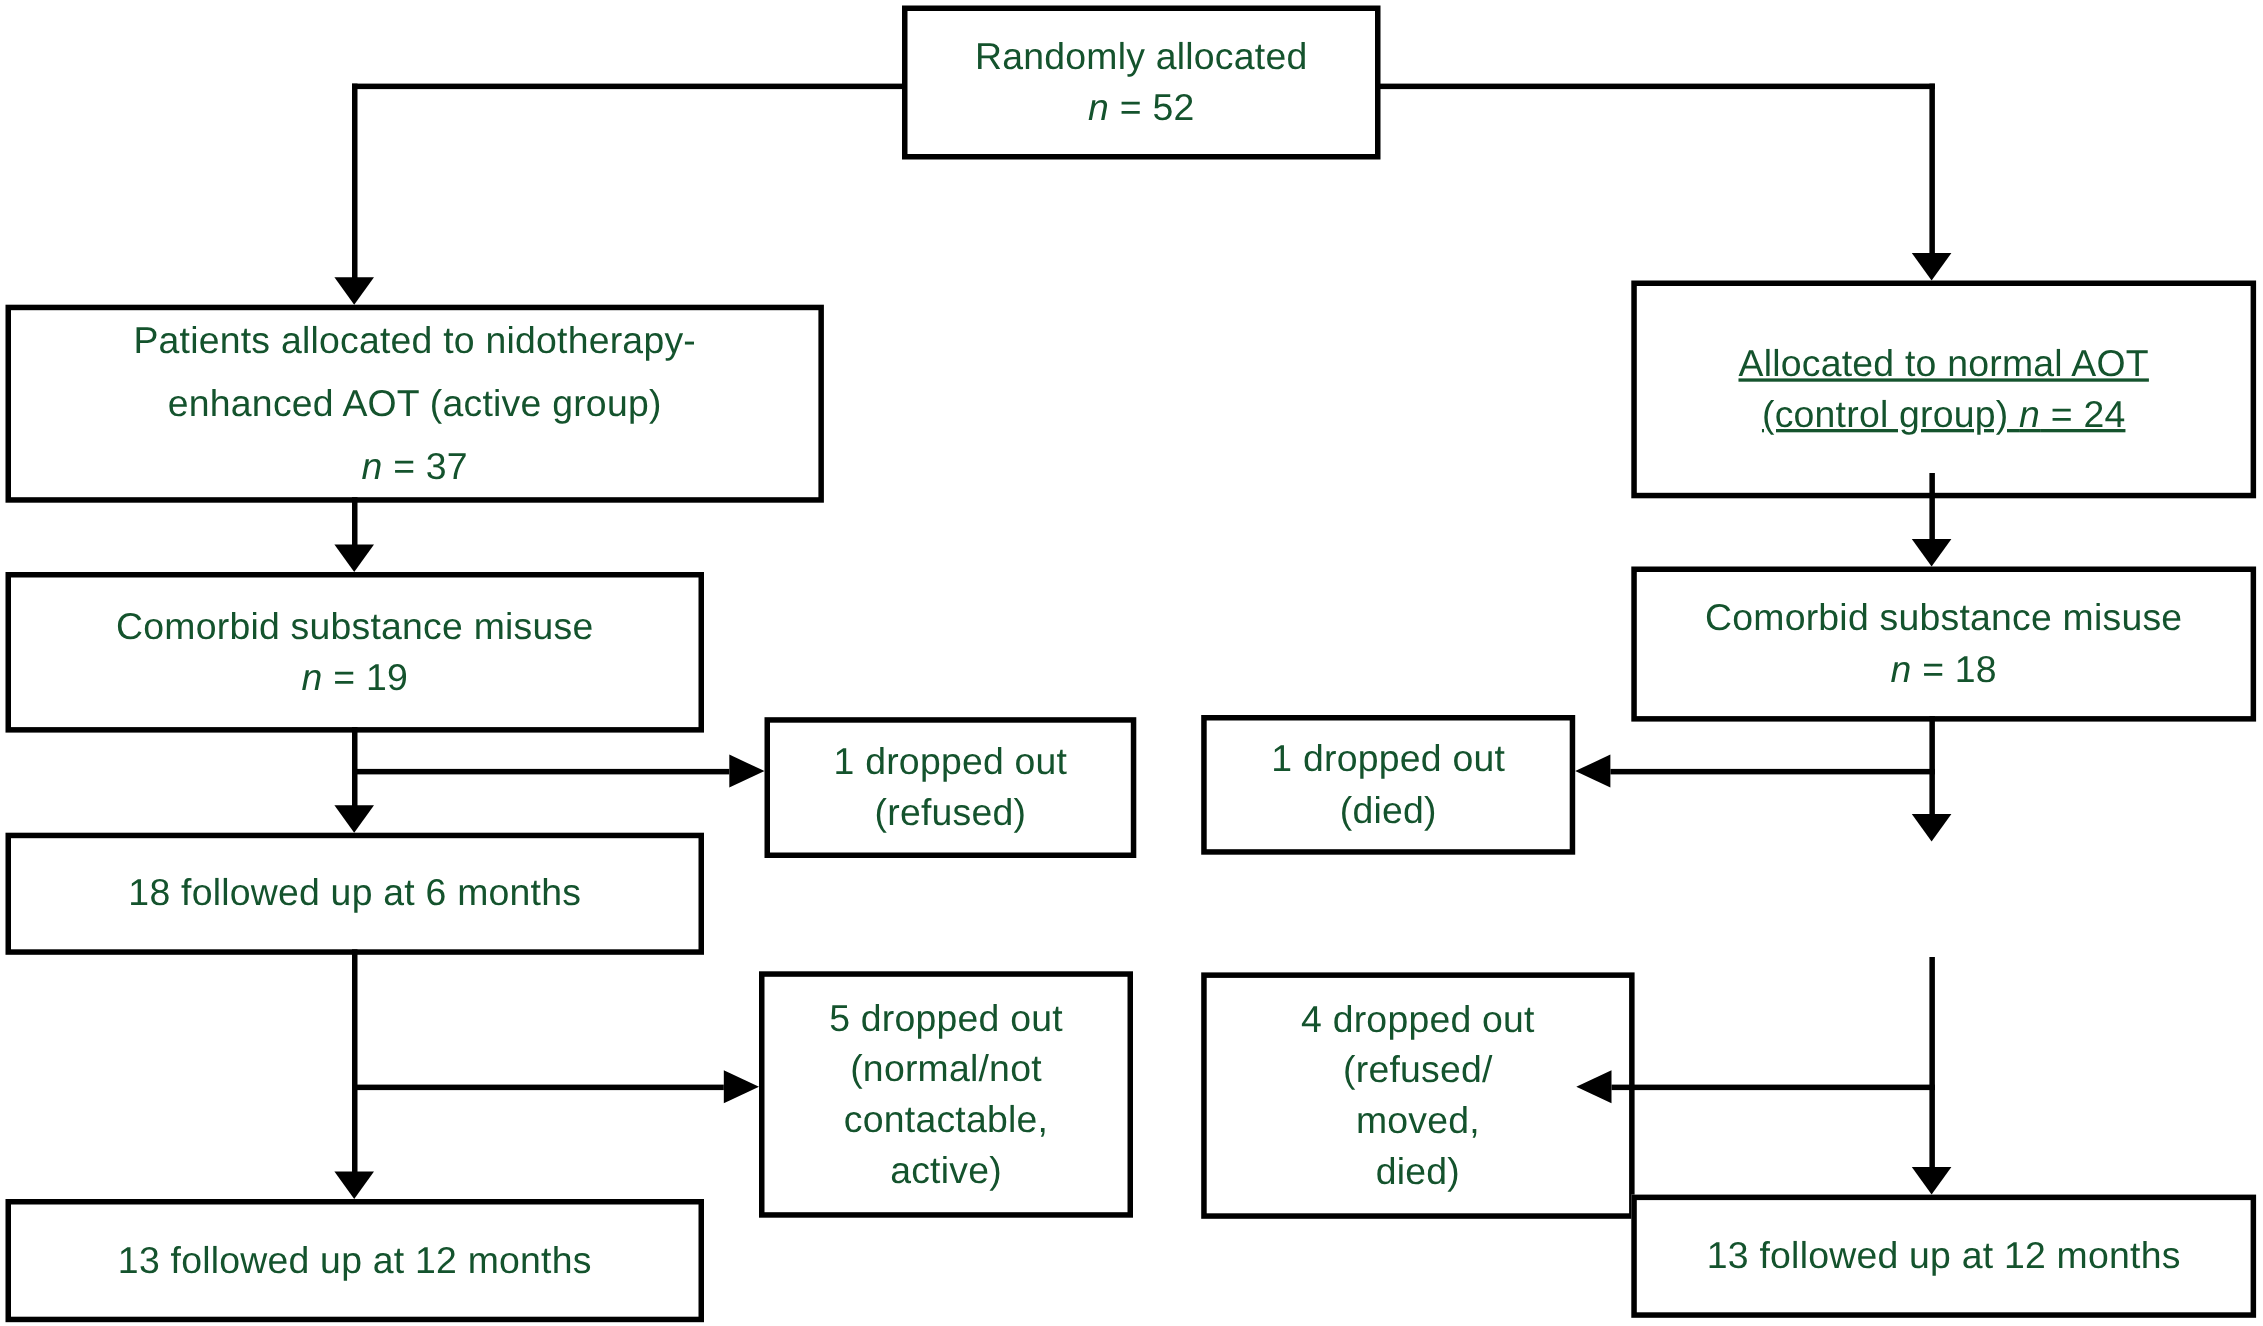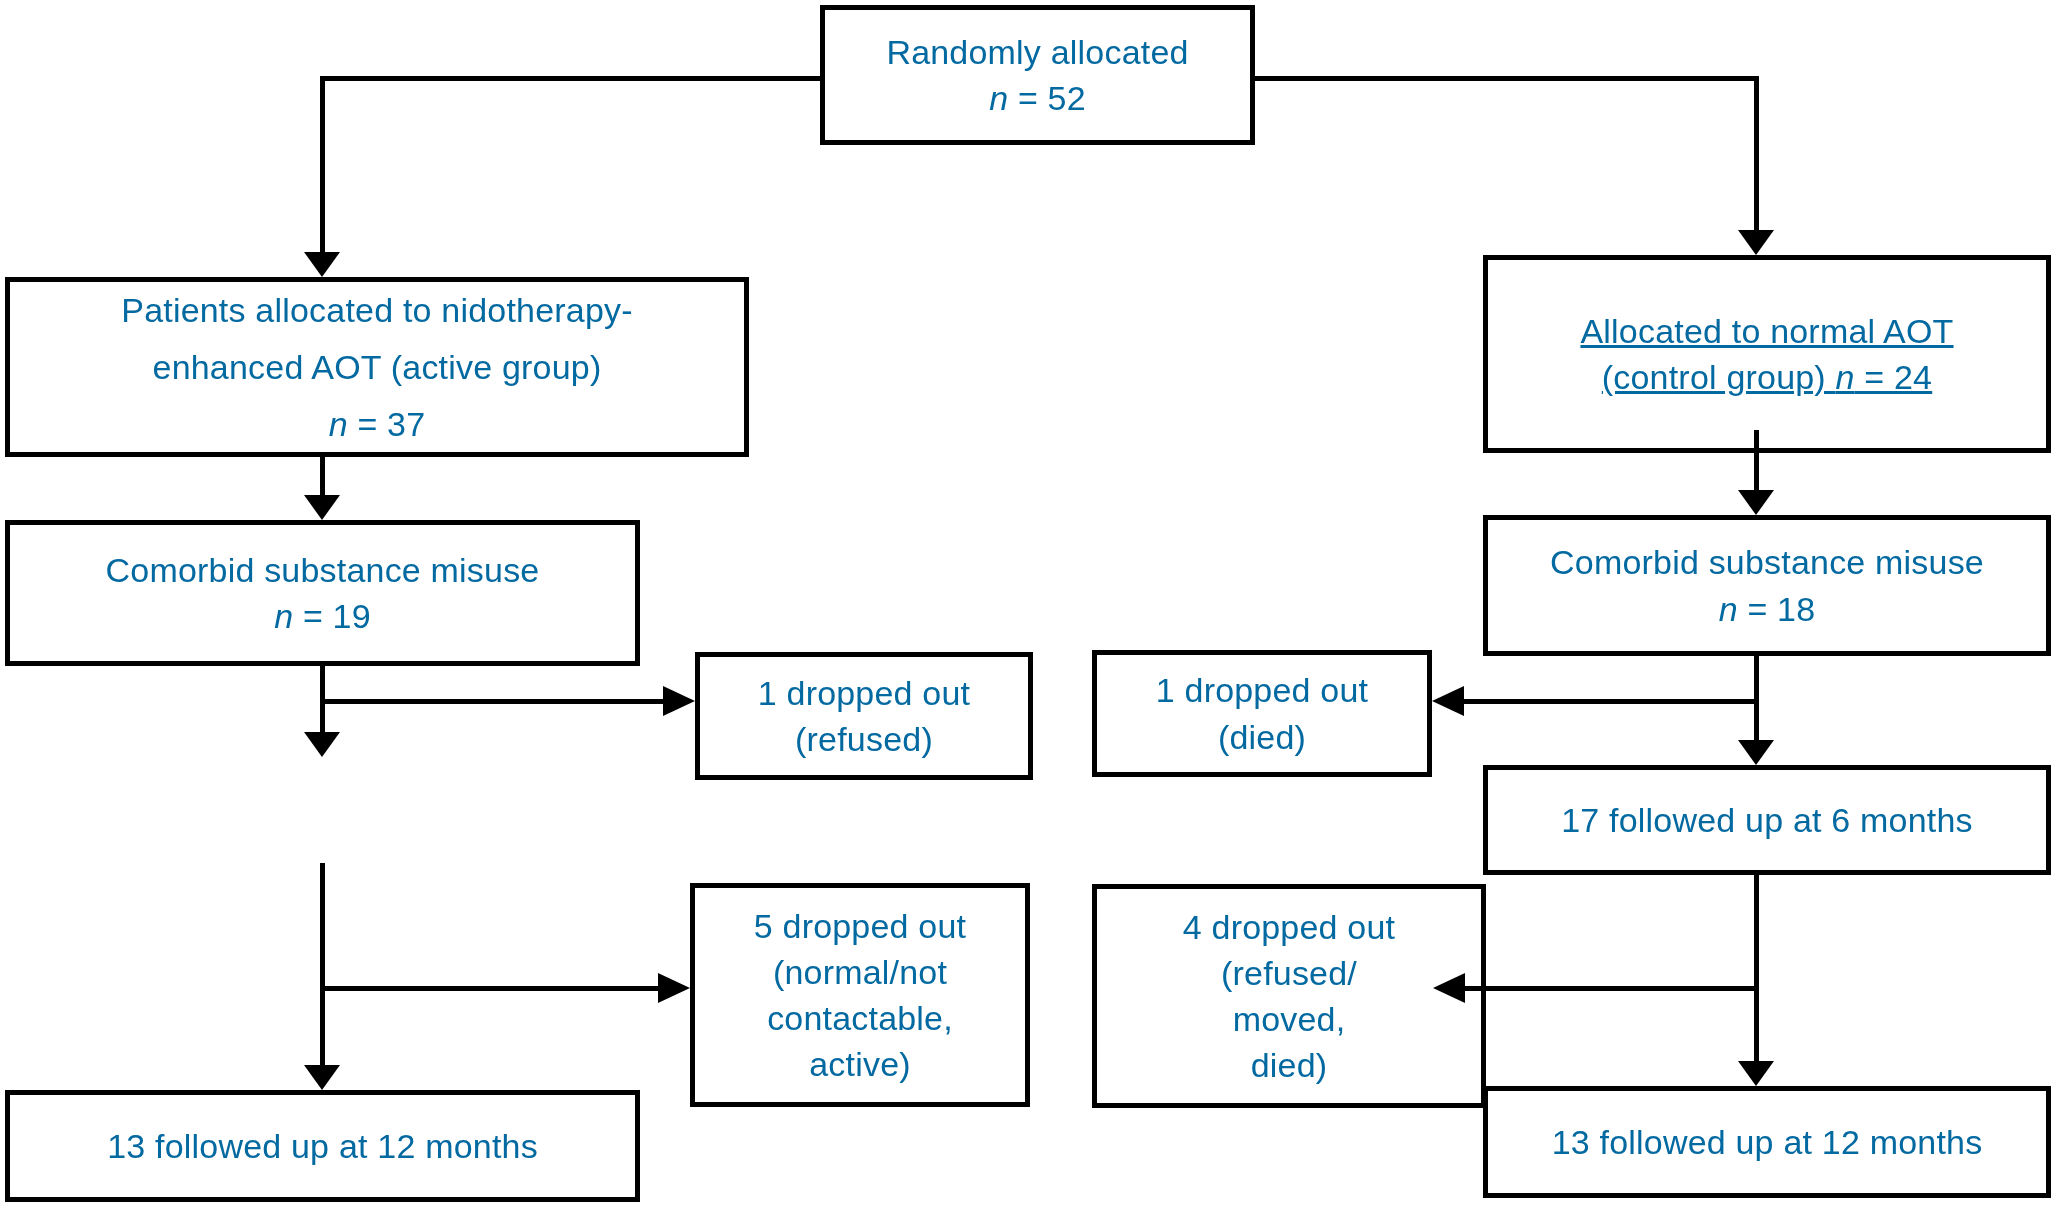--- a/index.html
+++ b/index.html
@@ -2,21 +2,21 @@
 <html><head>
 <meta charset="utf-8">
 <style>
   html, body { margin: 0; padding: 0; background: #ffffff; }
   .canvas {
     position: relative;
     width: 2057px;
     height: 1205px;
     background: #ffffff;
     font-family: "Liberation Sans", "DejaVu Sans", sans-serif;
-    color: #0369a1;
+    color: #14532d;
   }
   .box {
     position: absolute;
     box-sizing: border-box;
     background: #ffffff;
     border: 5px solid #000000;
     display: flex;
     flex-direction: column;
     justify-content: center;
     align-items: center;
@@ -102,24 +102,24 @@
   <div class="box" id="b-drop1-a">
     <div class="ln">1 dropped out</div>
     <div class="ln">(refused)</div>
   </div>
 
   <div class="box" id="b-drop1-c">
     <div class="ln">1 dropped out</div>
     <div class="ln">(died)</div>
   </div>
 
+  <div class="box" id="b-fu6-a">
+    <div class="ln">18 followed up at 6 months</div>
+  </div>
 
-  <div class="box" id="b-fu6-c">
-    <div class="ln">17 followed up at 6 months</div>
-  </div>
 
   <div class="box" id="b-drop2-a">
     <div class="ln">5 dropped out</div>
     <div class="ln">(normal/not</div>
     <div class="ln">contactable,</div>
     <div class="ln">active)</div>
   </div>
 
   <div class="box" id="b-drop2-c">
     <div class="ln">4 dropped out</div>

